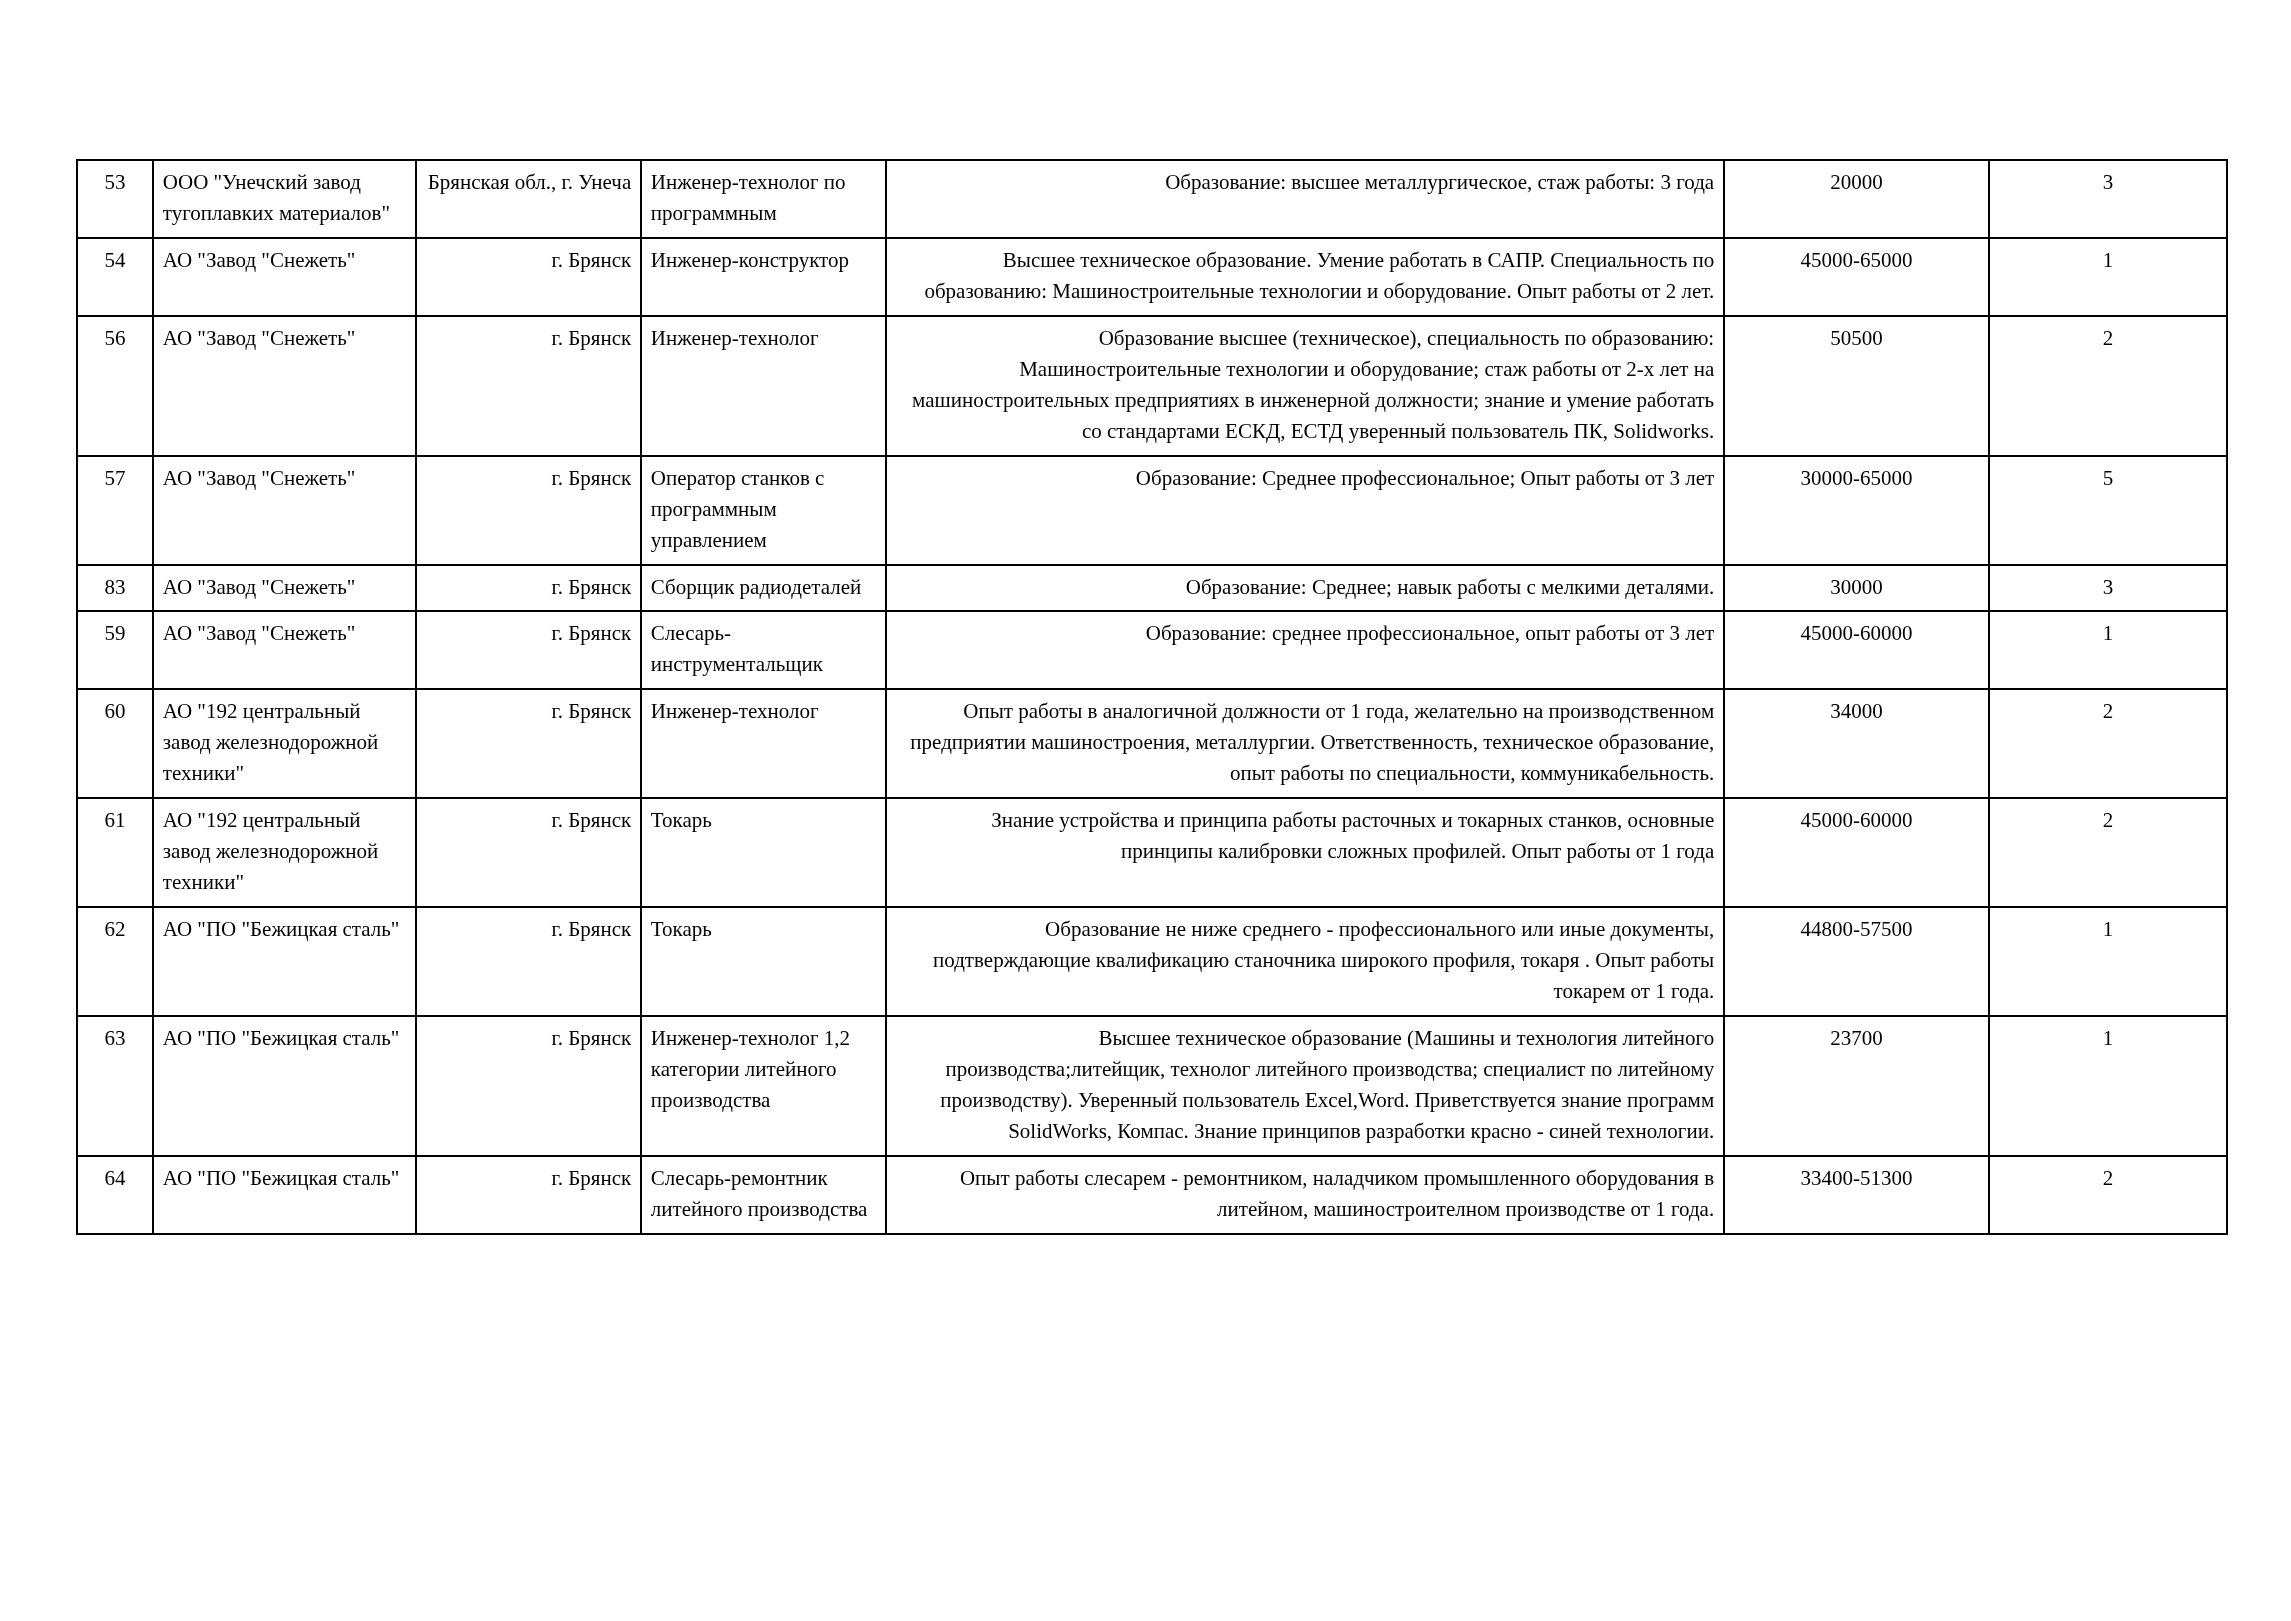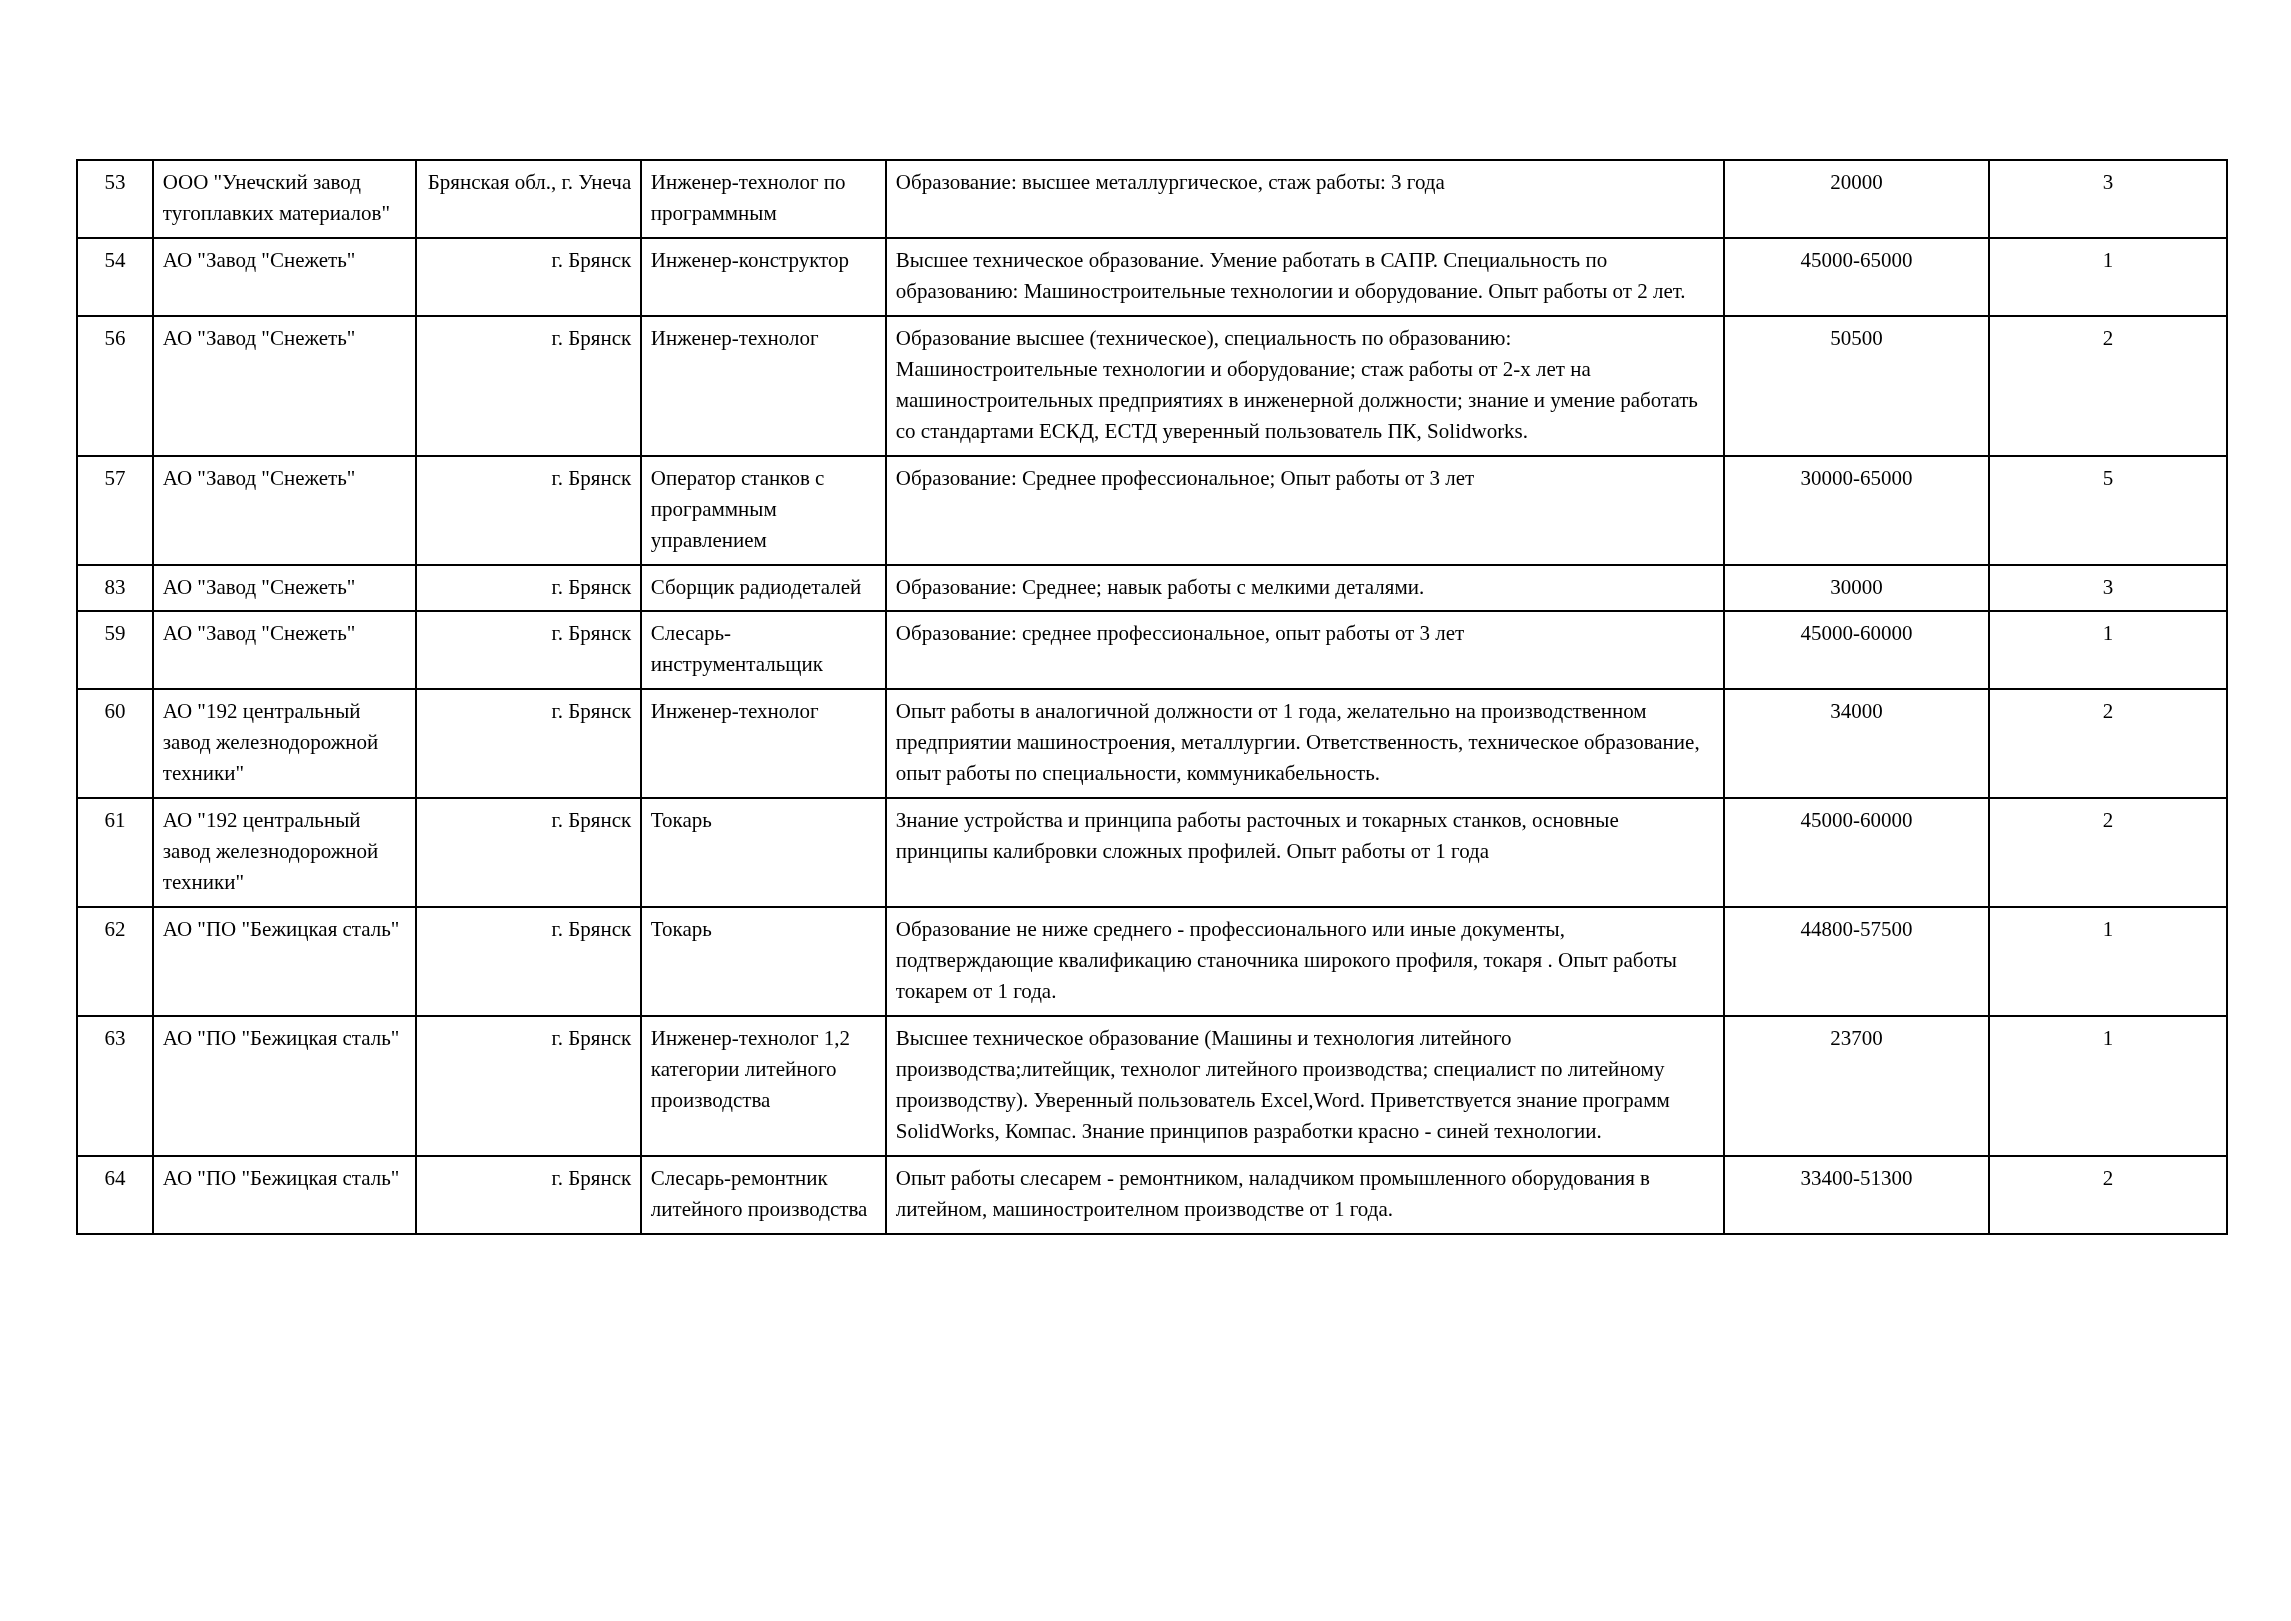--- a/index.html
+++ b/index.html
@@ -50,21 +50,21 @@
   col.c-loc      { width: 225px; }
   col.c-pos      { width: 245px; }
   col.c-req      { width: 838px; }
   col.c-sal      { width: 265px; }
   col.c-cnt      { width: 238px; }
 
   td.num  { text-align: center; vertical-align: middle; }
   td.org  { text-align: left;   vertical-align: top; }
   td.loc  { text-align: right;   vertical-align: top; }
   td.pos  { text-align: left;   vertical-align: middle; }
-  td.req  { text-align: left;   vertical-align: middle; }
+  td.req  { text-align: right;   vertical-align: middle; }
   td.sal  { text-align: center; vertical-align: middle; }
   td.cnt  { text-align: center; vertical-align: middle; }
 
   .cell-text { display: block; white-space: pre-line; }
 </style>
 </head>
 <body>
 
 <div class="page">
   <div class="table-wrap">

